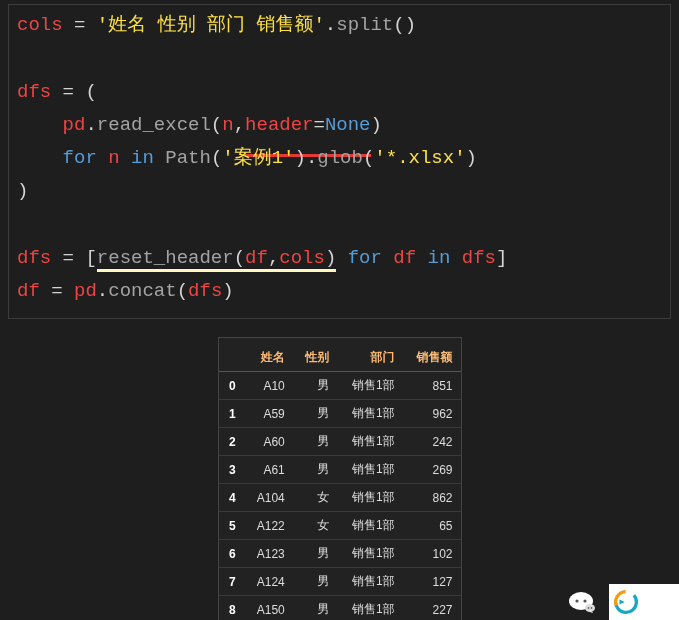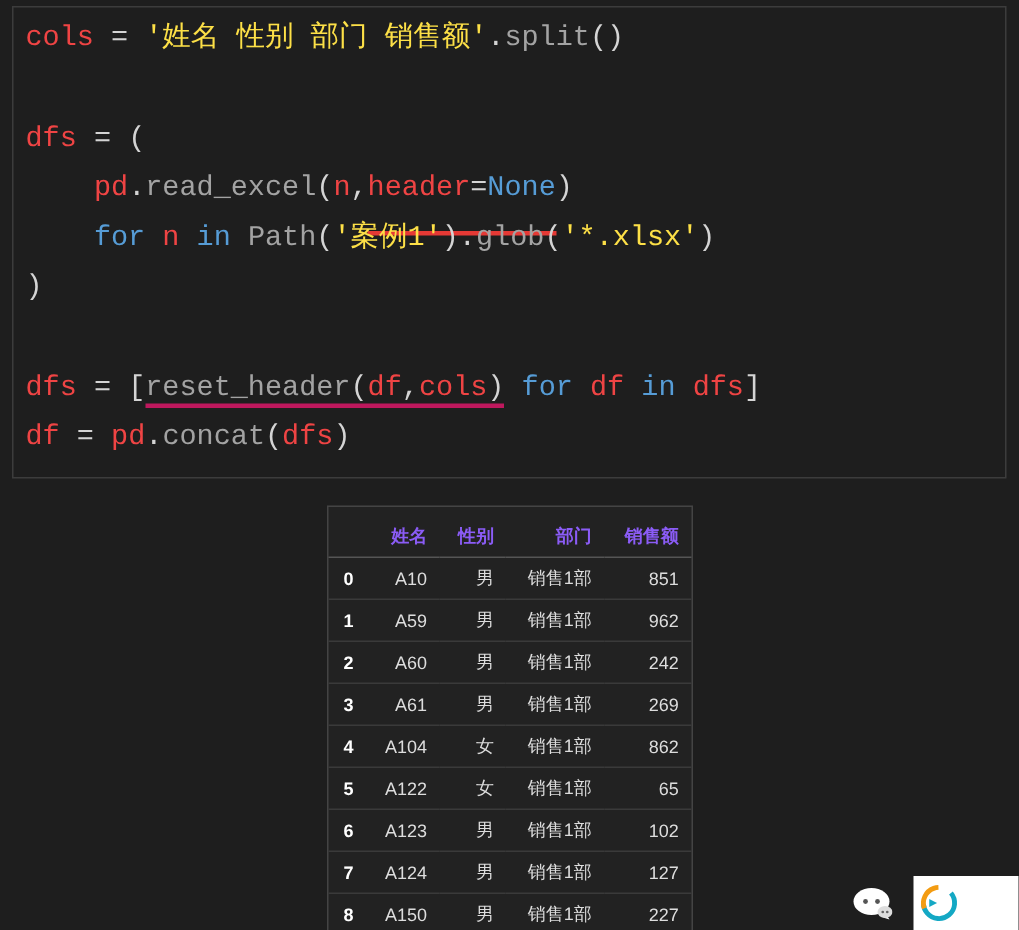--- a/index.html
+++ b/index.html
@@ -26,21 +26,21 @@
   .const{ color: #569cd6; }
   .fn   { color: #a3a3a3; }
   .id   { color: #ef4444; }
   .plain{ color: #d4d4d4; }
 
   .ul-red {
     border-bottom: 3px solid #e53935;
     padding-bottom: 18px;
   }
   .ul-green {
-    border-bottom: 3px solid #be185d;
+    border-bottom: 3px solid #fef9c3;
     padding-bottom: 0px;
     margin-top: 13px;
   }
 
   .table-wrap {
     margin: 18px auto 0 auto;
     width: 242px;
     background: #222;
     border: 1px solid #444;
     padding: 6px 0 8px 0;
@@ -51,21 +51,21 @@
     font-family: Arial, sans-serif;
     font-size: 12px;
     color: #ddd;
   }
   table.data th, table.data td {
     padding: 5px 8px;
     text-align: right;
   }
   table.data thead th {
     font-weight: bold;
-    color: #8b5cf6;
+    color: #fdba74;
     border-bottom: 1px solid #555;
   }
   table.data tbody td {
     border-bottom: 1px solid #3a3a3a;
   }
   table.data th.idx, table.data td.idx {
     font-weight: bold;
     color: #fff;
     text-align: right;
   }

